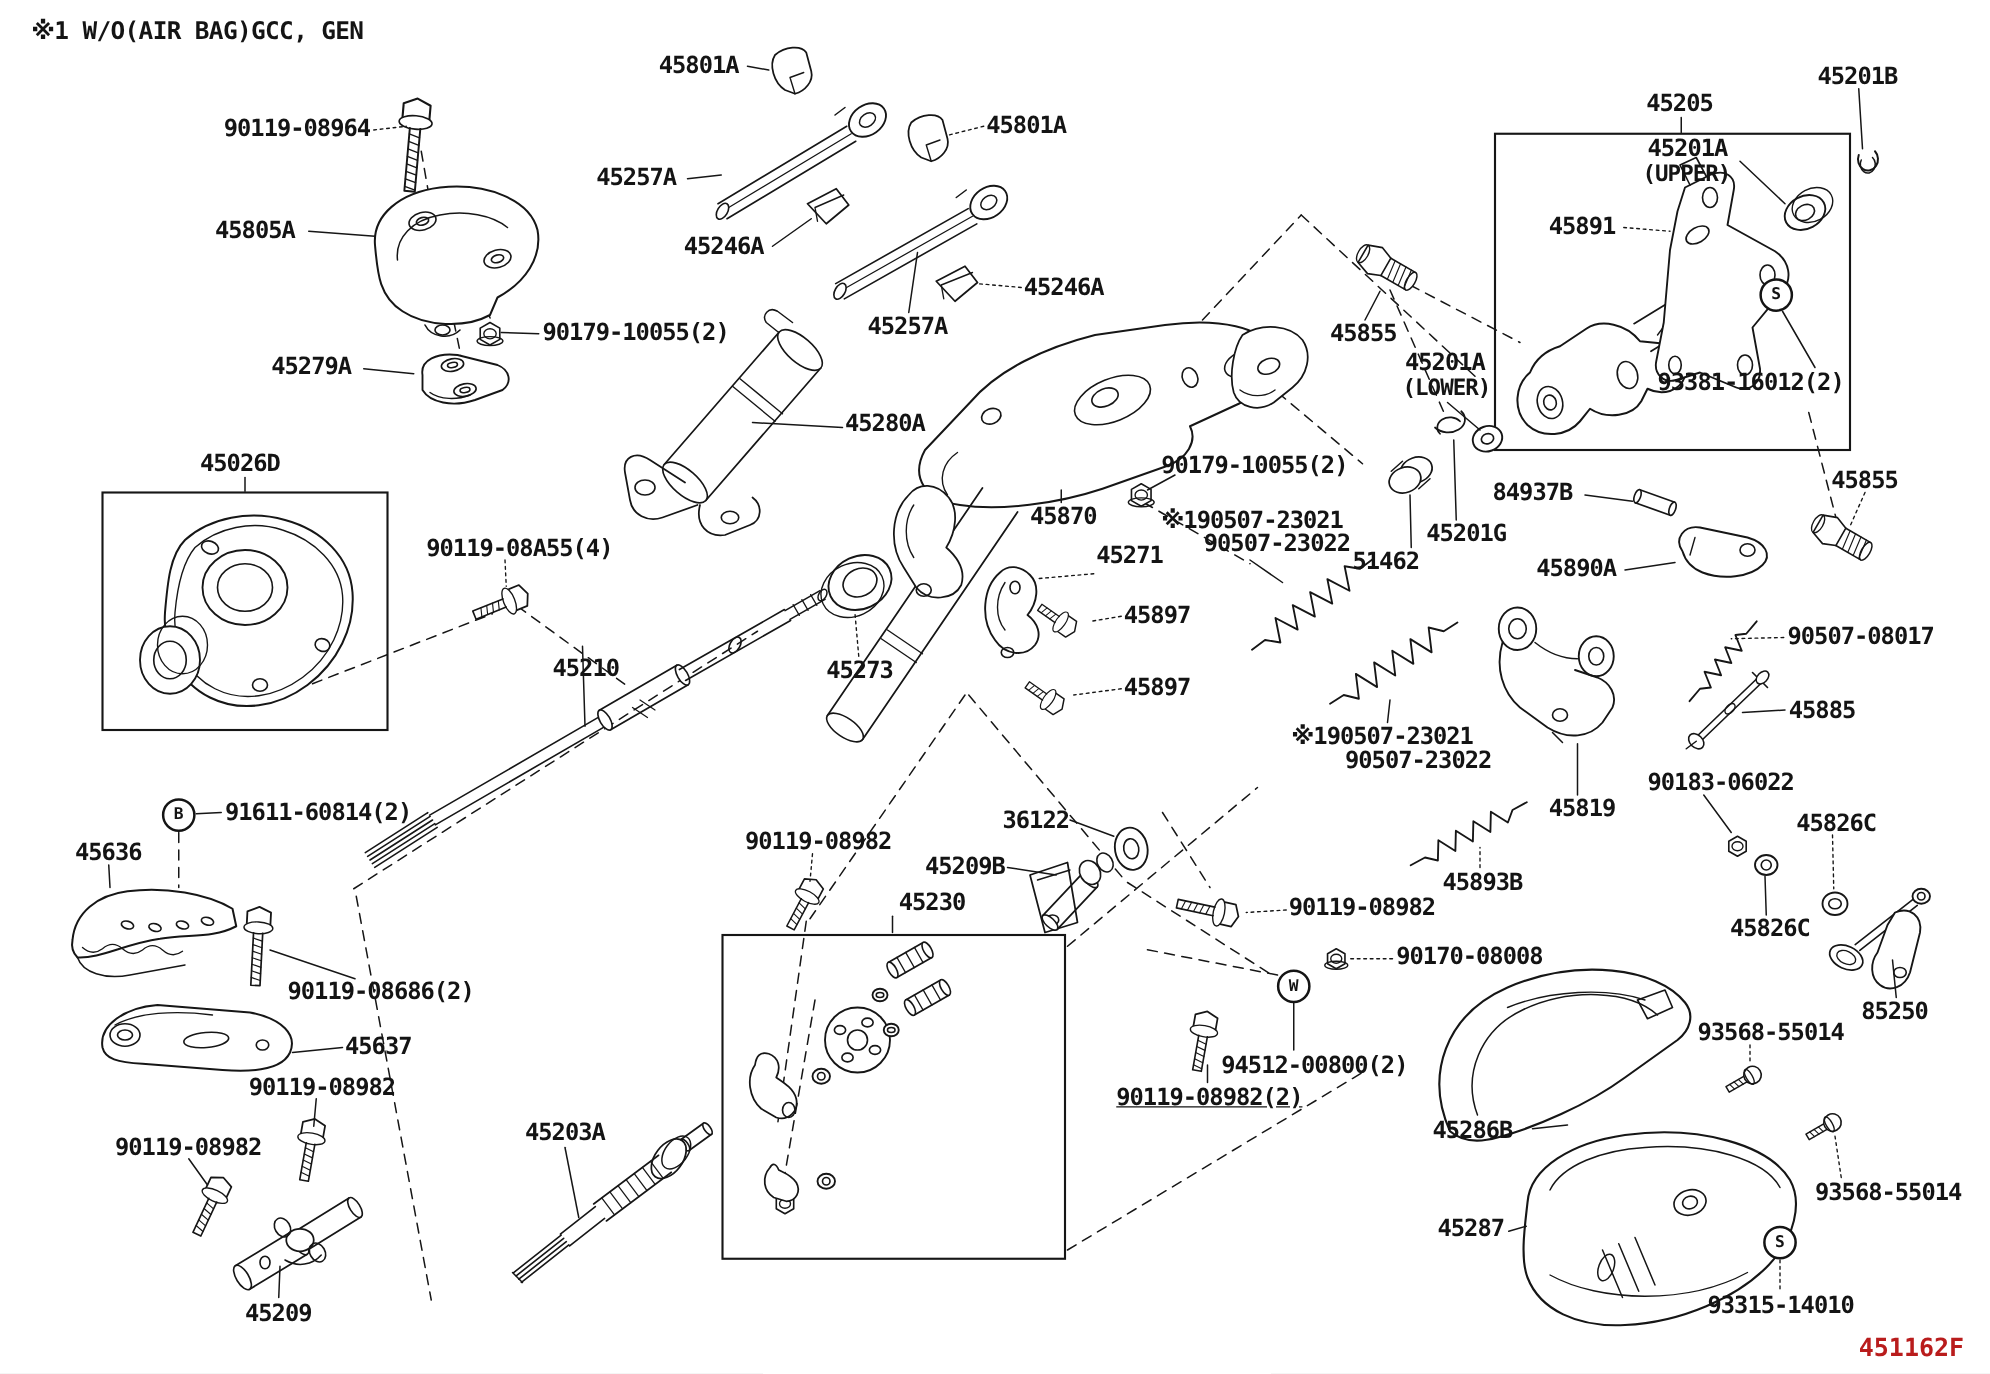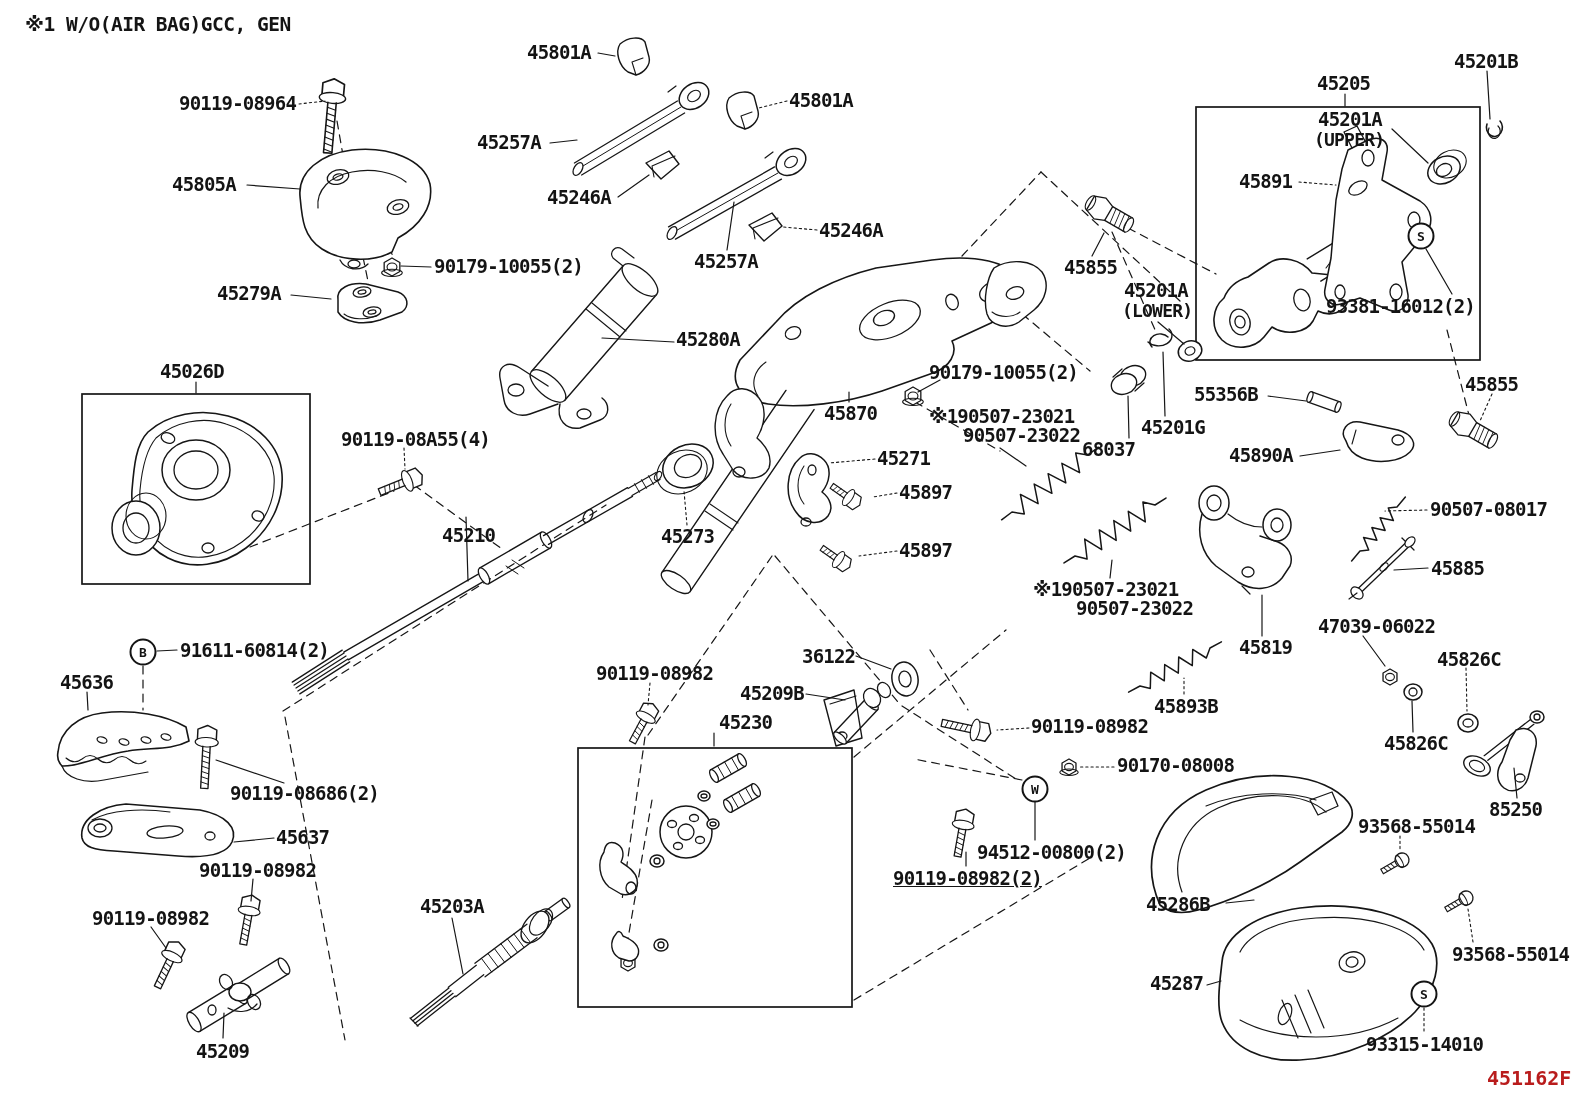--- a/index.html
+++ b/index.html
@@ -501,44 +501,44 @@
       <div class="lbl" style="left: 547px; top: 188px;">45246A</div>
       <div class="lbl" style="left: 819px; top: 221px;">45246A</div>
       <div class="lbl" style="left: 694px; top: 252px;">45257A</div>
       <div class="lbl" style="left: 676px; top: 330px;">45280A</div>
       <div class="lbl" style="left: 824px; top: 404px;">45870</div>
       <div class="lbl" style="left: 929px; top: 363px;">90179-10055(2)</div>
       <div class="lbl" style="left: 160px; top: 362px;">45026D</div>
       <div class="lbl" style="left: 341px; top: 430px;">90119-08A55(4)</div>
       <div class="lbl" style="left: 442px; top: 526px;">45210</div>
       <div class="lbl" style="left: 661px; top: 527px;">45273</div>
-      <div class="lbl" style="left: 877px; top: 449px;">45271</div>
+      <div class="lbl" style="left: 877px; top: 435px;">45271</div>
       <div class="lbl" style="left: 899px; top: 483px;">45897</div>
       <div class="lbl" style="left: 899px; top: 541px;">45897</div>
       <div class="lbl" style="left: 929px; top: 407px;">※190507-23021</div>
       <div class="lbl" style="left: 963px; top: 426px;">90507-23022</div>
       <div class="lbl" style="left: 1033px; top: 580px;">※190507-23021</div>
       <div class="lbl" style="left: 1076px; top: 599px;">90507-23022</div>
-      <div class="lbl" style="left: 1082px; top: 440px;">68037</div>
+      <div class="lbl" style="left: 1082px; top: 440px;">51462</div>
       <div class="lbl" style="left: 1141px; top: 418px;">45201G</div>
       <div class="lbl" style="left: 1064px; top: 258px;">45855</div>
       <div class="lbl" style="left: 1124px; top: 281px;">45201A</div>
       <div class="lbl" style="left: 1122px; top: 302px; font-size: 18px;">(LOWER)</div>
       <div class="lbl" style="left: 1317px; top: 74px;">45205</div>
       <div class="lbl" style="left: 1318px; top: 110px;">45201A</div>
       <div class="lbl" style="left: 1314px; top: 131px; font-size: 18px;">(UPPER)</div>
       <div class="lbl" style="left: 1239px; top: 172px;">45891</div>
       <div class="lbl" style="left: 1326px; top: 297px;">93381-16012(2)</div>
       <div class="lbl" style="left: 1454px; top: 52px;">45201B</div>
       <div class="lbl" style="left: 1465px; top: 375px;">45855</div>
-      <div class="lbl" style="left: 1194px; top: 385px;">55356B</div>
+      <div class="lbl" style="left: 1194px; top: 385px;">84937B</div>
       <div class="lbl" style="left: 1229px; top: 446px;">45890A</div>
       <div class="lbl" style="left: 1430px; top: 500px;">90507-08017</div>
       <div class="lbl" style="left: 1431px; top: 559px;">45885</div>
-      <div class="lbl" style="left: 1318px; top: 617px;">47039-06022</div>
+      <div class="lbl" style="left: 1318px; top: 617px;">90183-06022</div>
       <div class="lbl" style="left: 1437px; top: 650px;">45826C</div>
       <div class="lbl" style="left: 1384px; top: 734px;">45826C</div>
       <div class="lbl" style="left: 1489px; top: 800px;">85250</div>
       <div class="lbl" style="left: 1358px; top: 817px;">93568-55014</div>
       <div class="lbl" style="left: 1452px; top: 945px;">93568-55014</div>
       <div class="lbl" style="left: 1146px; top: 895px;">45286B</div>
       <div class="lbl" style="left: 1150px; top: 974px;">45287</div>
       <div class="lbl" style="left: 1366px; top: 1035px;">93315-14010</div>
       <div class="lbl" style="left: 60px; top: 673px;">45636</div>
       <div class="lbl" style="left: 180px; top: 641px;">91611-60814(2)</div>

